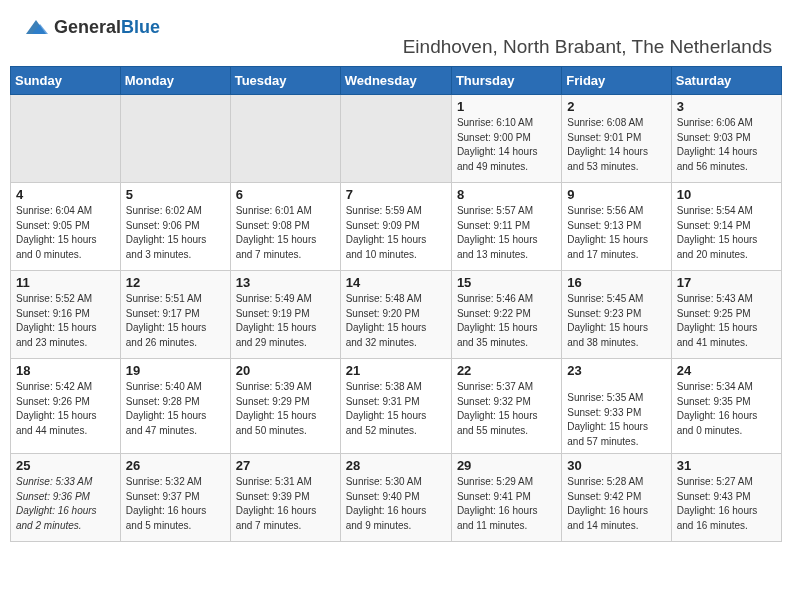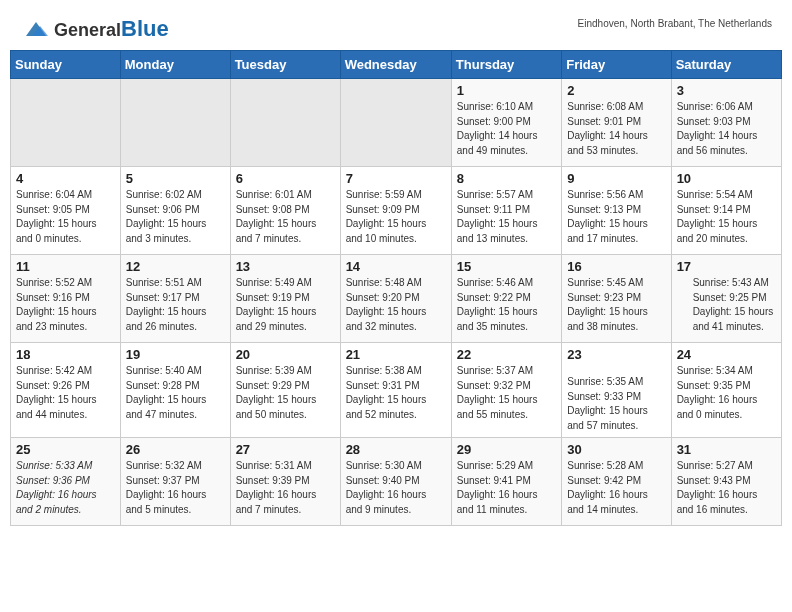--- a/index.html
+++ b/index.html
@@ -27,23 +27,23 @@
     }
     .title-section {
       text-align: right;
     }
     .month-title {
       font-size: 36px;
       font-weight: bold;
       color: #222;
     }
     .location-title {
-      font-size: 10px;
+      font-size: 19px;
       color: #444;
-      margin-top: 2px;
+      margin-top: 20px;
     }
     .calendar-wrapper {
       padding: 0 10px 10px 10px;
     }
     table {
       width: 100%;
       border-collapse: collapse;
       border: 1px solid #ccc;
     }
     thead tr th {
@@ -91,21 +91,21 @@
 </head>
 <body>
 
 <div class="header">
   <div class="logo">
     <svg class="logo-icon" viewBox="0 0 28 22" xmlns="http://www.w3.org/2000/svg">
       <polygon points="4,18 14,4 24,18" fill="#1a6aab" opacity="0.85"></polygon>
       <polygon points="10,18 18,8 26,18" fill="#2a7dd0" opacity="0.7"></polygon>
     </svg>
     <div>
-      <span style="font-size:18px;font-weight:bold;color:#333;">General</span><span style="font-size:22px;font-weight:bold;color:#1a6aab;">Blue</span>
+      <span style="font-size:18px;font-weight:bold;color:#333;">General</span><span style="font-size:18px;font-weight:bold;color:#1a6aab;">Blue</span>
     </div>
   </div>
   <div class="title-section">
     <div class="location-title">Eindhoven, North Brabant, The Netherlands</div>
   </div>
 </div>
 
 <div class="calendar-wrapper">
   <table>
     <thead>
@@ -236,21 +236,21 @@
           </td>
           <td>
             <span class="day-number">16</span>
             <div class="day-info" style="white-space: pre-line;">Sunrise: 5:45 AM
 Sunset: 9:23 PM
 Daylight: 15 hours
 and 38 minutes.</div>
           </td>
           <td>
             <span class="day-number">17</span>
-            <div class="day-info" style="white-space: pre-line; margin-left: 16px;">Sunrise: 5:43 AM
+            <div class="day-info" style="white-space: pre-line;">Sunrise: 5:43 AM
 Sunset: 9:25 PM
 Daylight: 15 hours
 and 41 minutes.</div>
           </td>
         </tr>
         <tr>
           <td>
             <span class="day-number">18</span>
             <div class="day-info" style="white-space: pre-line;">Sunrise: 5:42 AM
 Sunset: 9:26 PM

